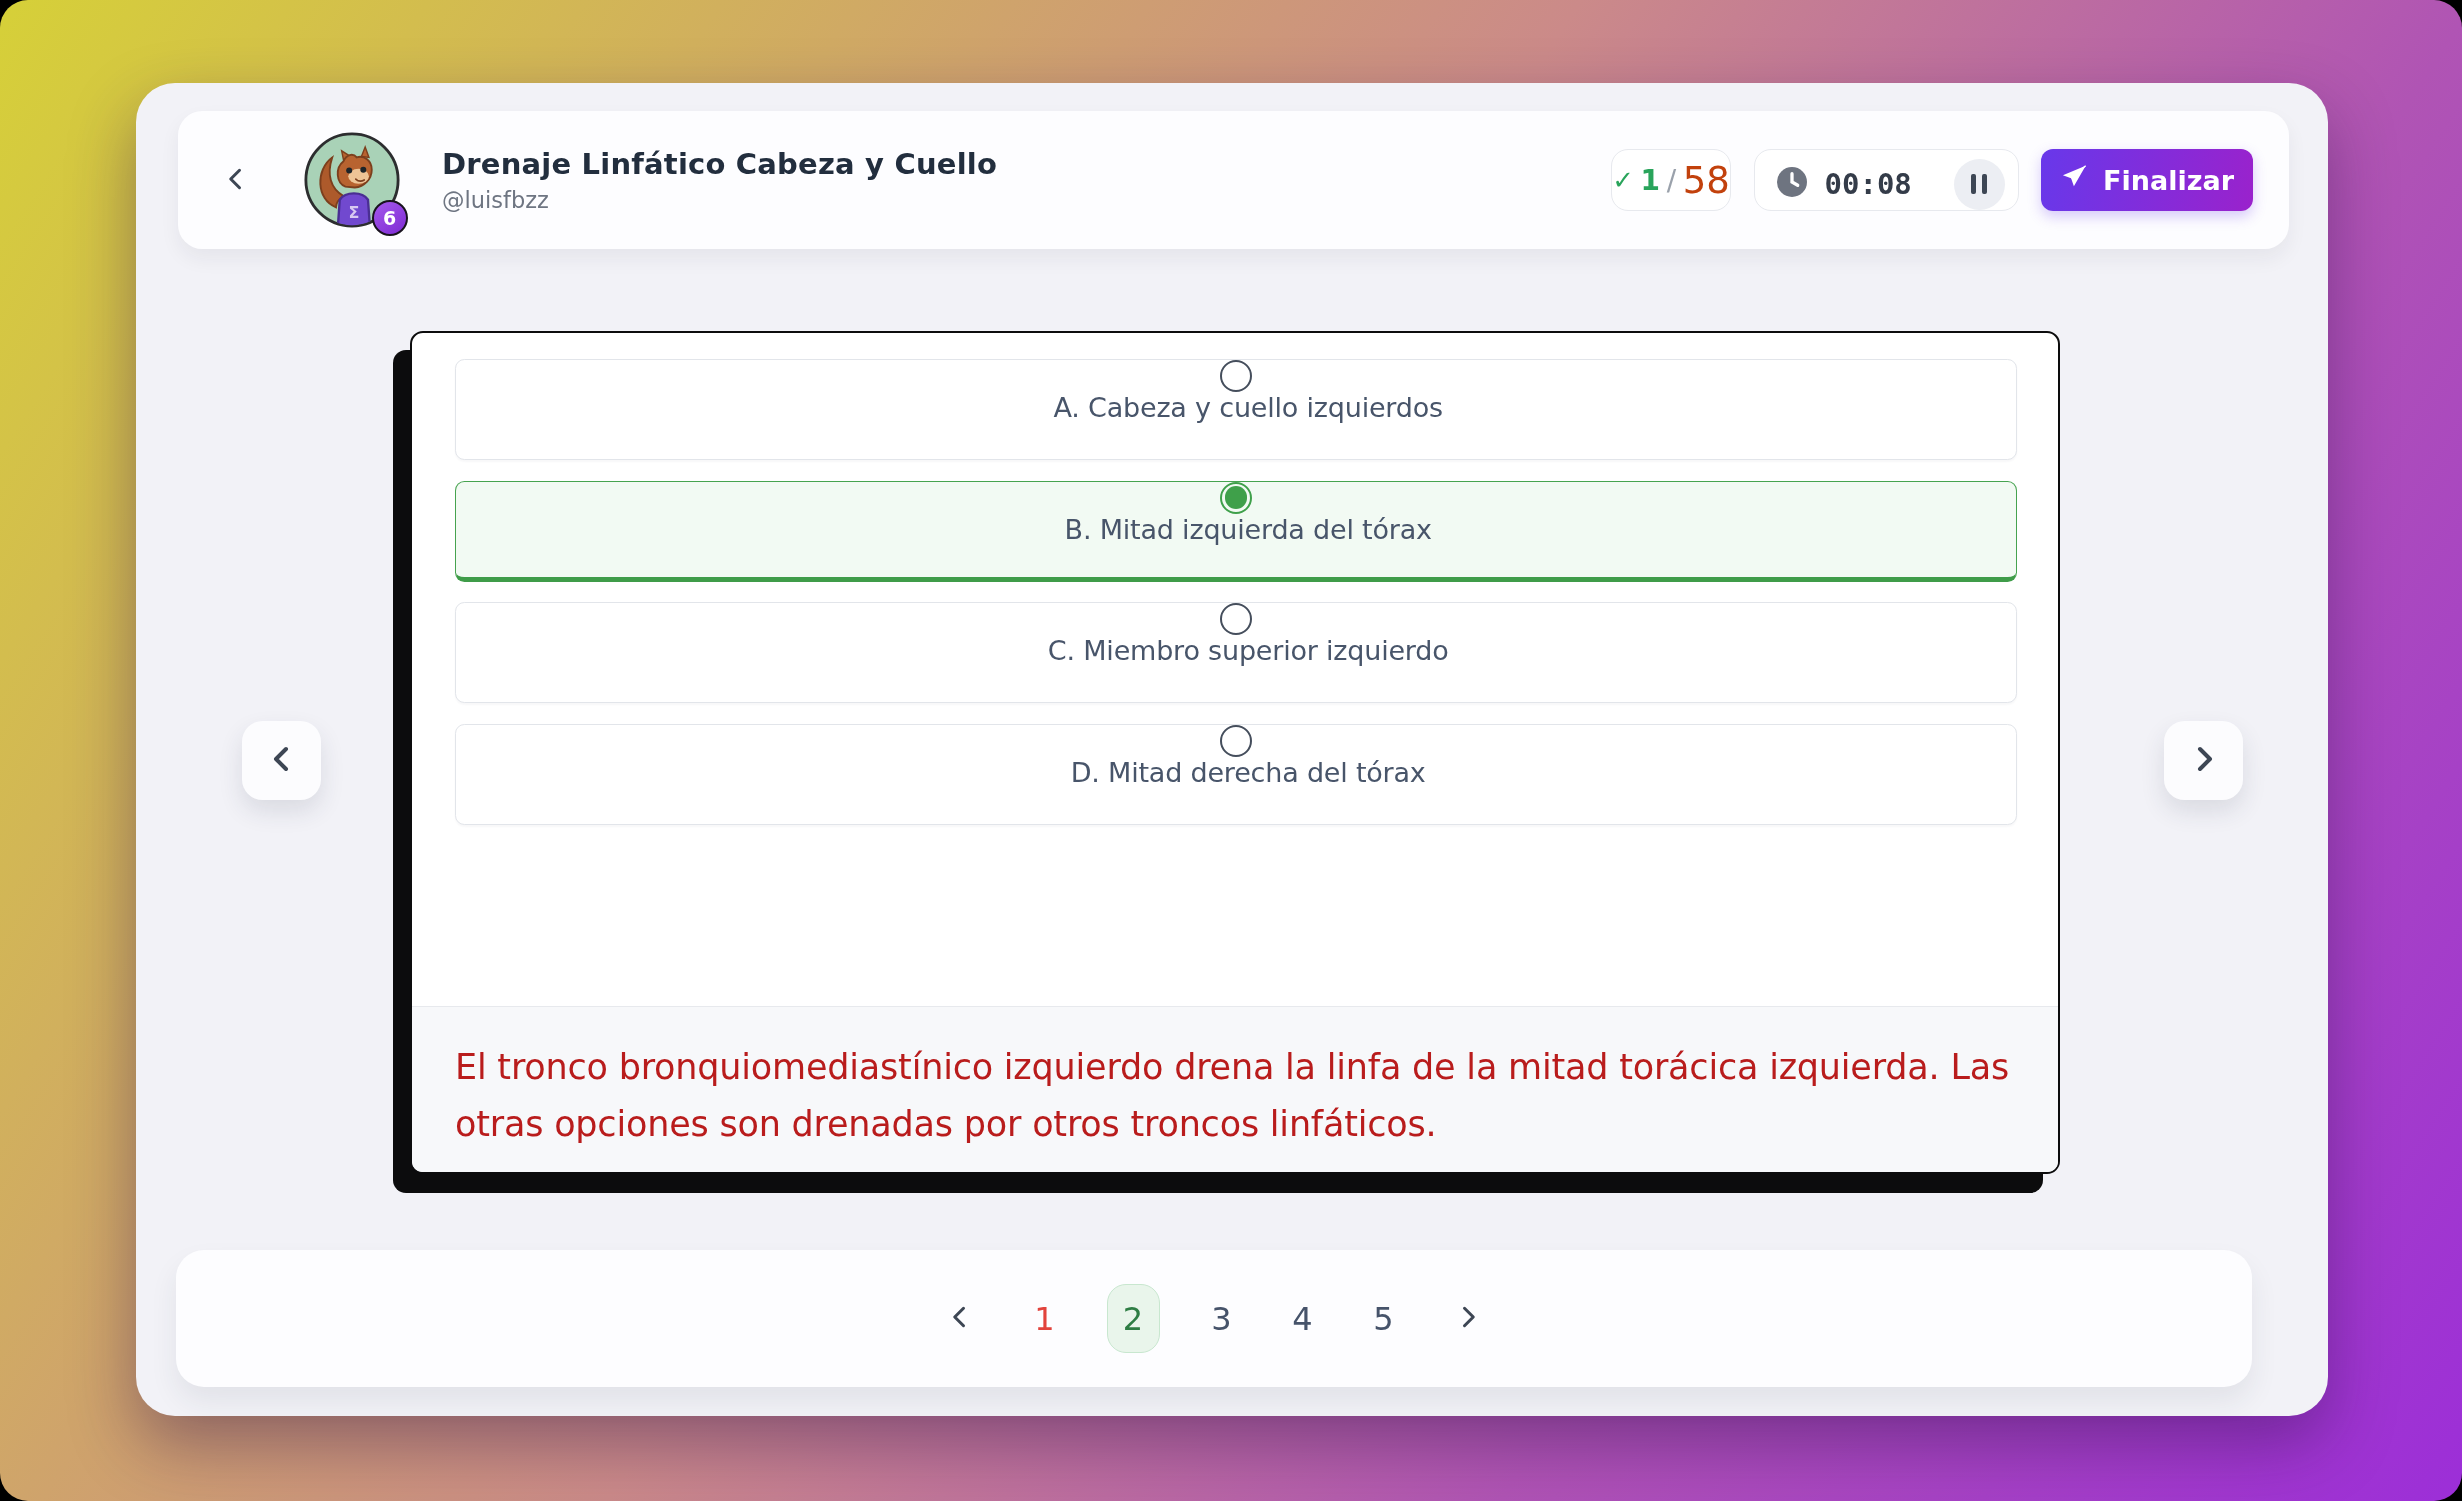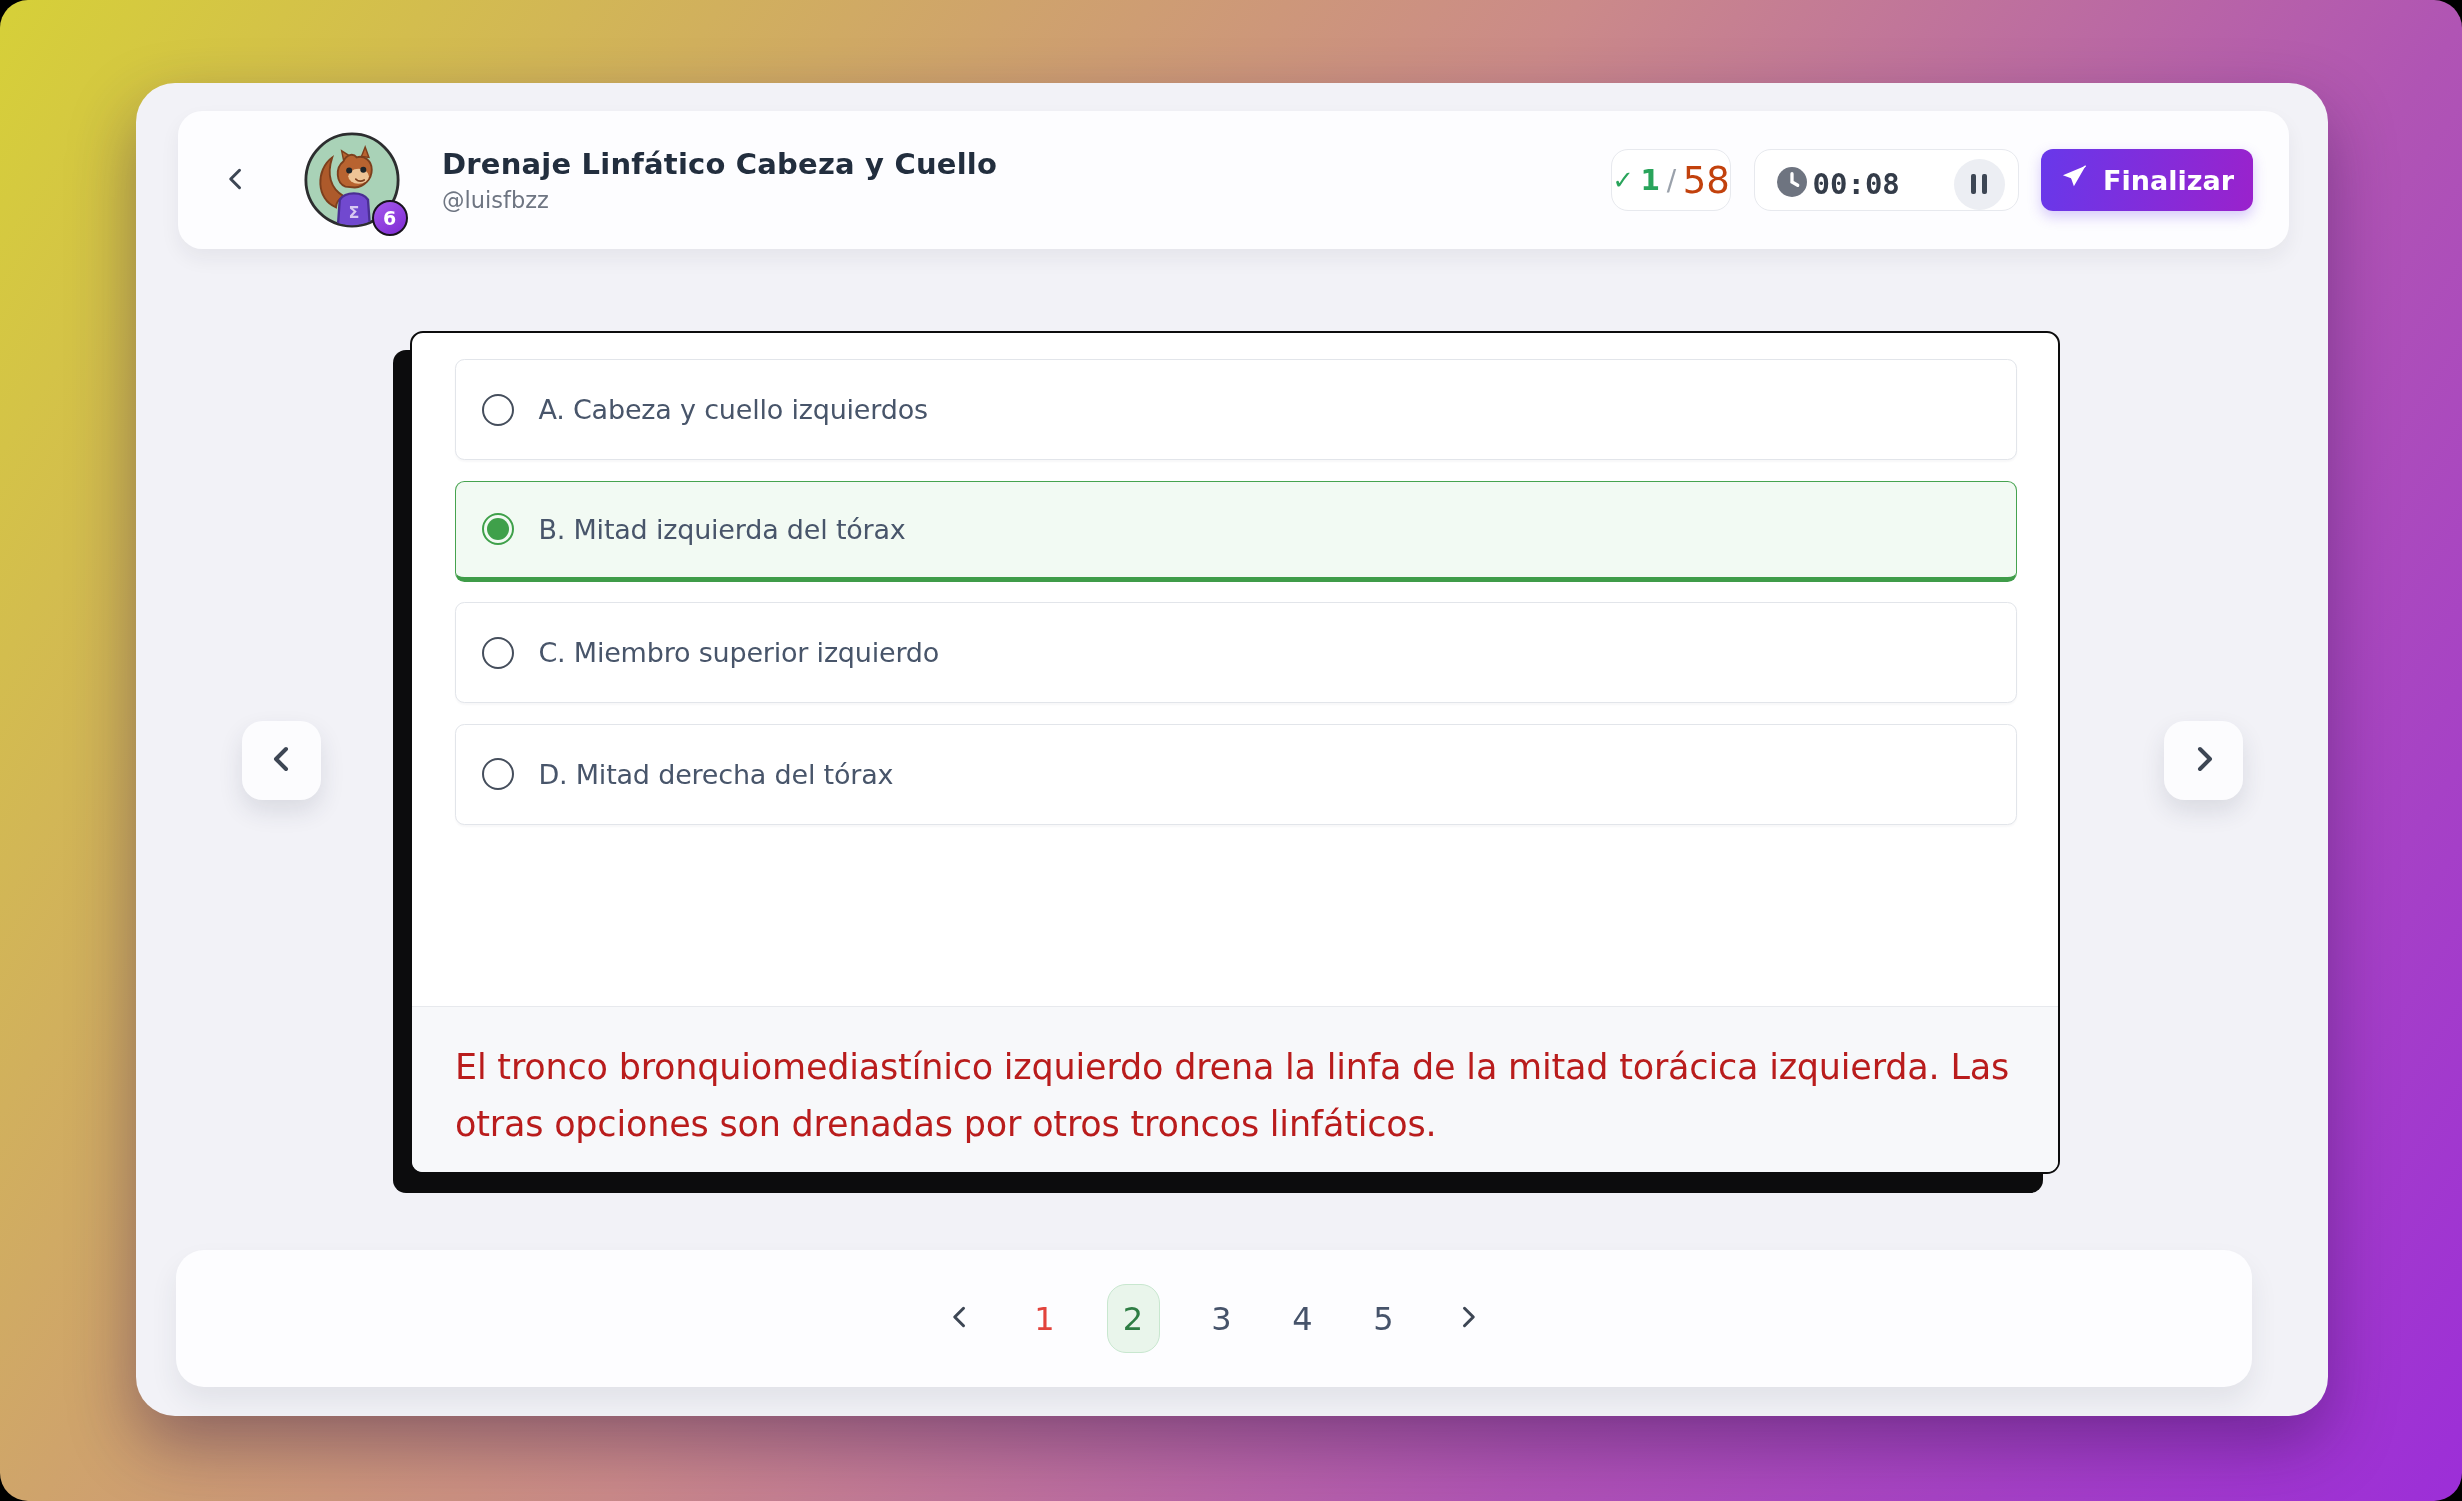--- a/index.html
+++ b/index.html
@@ -36,21 +36,21 @@
   .right-group { margin-left:auto; display:flex; align-items:center; gap:22.5px; }
   .pill {
     height:62px; box-sizing:border-box; background:#fff; border:1.9px solid #e7e9ee;
     border-radius:17px; display:flex; align-items:center; justify-content:center;
   }
   .progress { width:120px; gap:6.6px; }
   .check { color:#29a45b; font-size:26px; line-height:1; }
   .cur { color:#29a45b; font-size:28px; font-weight:bold; }
   .sep { color:#9aa1ab; font-size:28px; }
   .tot { color:#c2410c; font-size:37px; font-weight:normal; }
-  .timer { width:265px; padding:8px 13px 0 19px; gap:3px; justify-content:flex-start; }
+  .timer { width:265px; padding:8px 13px 0 19px; gap:15px; justify-content:flex-start; }
   .time { font-family:"DejaVu Sans Mono","Liberation Mono",monospace; font-size:29px; font-weight:bold; color:#343c49; }
   .pause {
     margin-left:auto; width:51px; height:51px; border-radius:50%; border:none; cursor:pointer;
     background:#eceef3; display:flex; align-items:center; justify-content:center; gap:6.6px;
   }
   .pause .bar { width:4.7px; height:20.6px; background:#3d4654; border-radius:1.9px; }
   .finish {
     width:212px; height:62px; border:none; border-radius:12px; cursor:pointer;
     background:linear-gradient(100deg,#6838ea 0%, #9a22cc 100%);
     color:#fff; font-size:27px; font-weight:bold; font-family:inherit;
@@ -73,20 +73,21 @@
   }
   .q-head { position:relative; box-sizing:border-box; height:157px; padding:38px 141px 0 43px; border-bottom:0.9px solid #edeef2; }
   .q-text { margin:0; max-width:1464px; font-size:27px; line-height:1.58; color:#3e4a5c; letter-spacing:-0.2px; }
   .flag { position:absolute; top:30px; right:36px; width:43px; height:43px; }
   .options { padding:26px 41px 0 43px; }
   .option {
     height:101px; box-sizing:border-box; background:#fff;
     border:1.9px solid #e2e5ea; border-radius:9.4px; margin-bottom:20.6px;
     display:flex; align-items:center; padding:0 26px; cursor:pointer;
     box-shadow:0 1.9px 1.9px rgba(20,30,50,.03);
+    flex-direction:column;
   }
   .option.selected { background:#f2faf3; border:1.9px solid #46a34f; border-bottom:5.6px solid #3f9c49; box-shadow:none; }
   .radio { flex:none; width:32px; height:32px; box-sizing:border-box; border:2.8px solid #454e5c; border-radius:50%; cursor:pointer; }
   .option.selected .radio { border-color:#3fa04a; position:relative; }
   .option.selected .radio::after { content:''; position:absolute; inset:2.8px; background:#3fa04a; border-radius:50%; }
   .opt-label { margin-left:24.4px; font-size:27px; color:#48556a; letter-spacing:-0.2px; }
   .explanation {
     position:absolute; left:0; right:0; bottom:0; height:166px; box-sizing:border-box;
     background:#f7f8fa; border-top:0.9px solid #e7e9ed; border-radius:0 0 10.3px 10.3px;
     padding:32px 43px 0;

